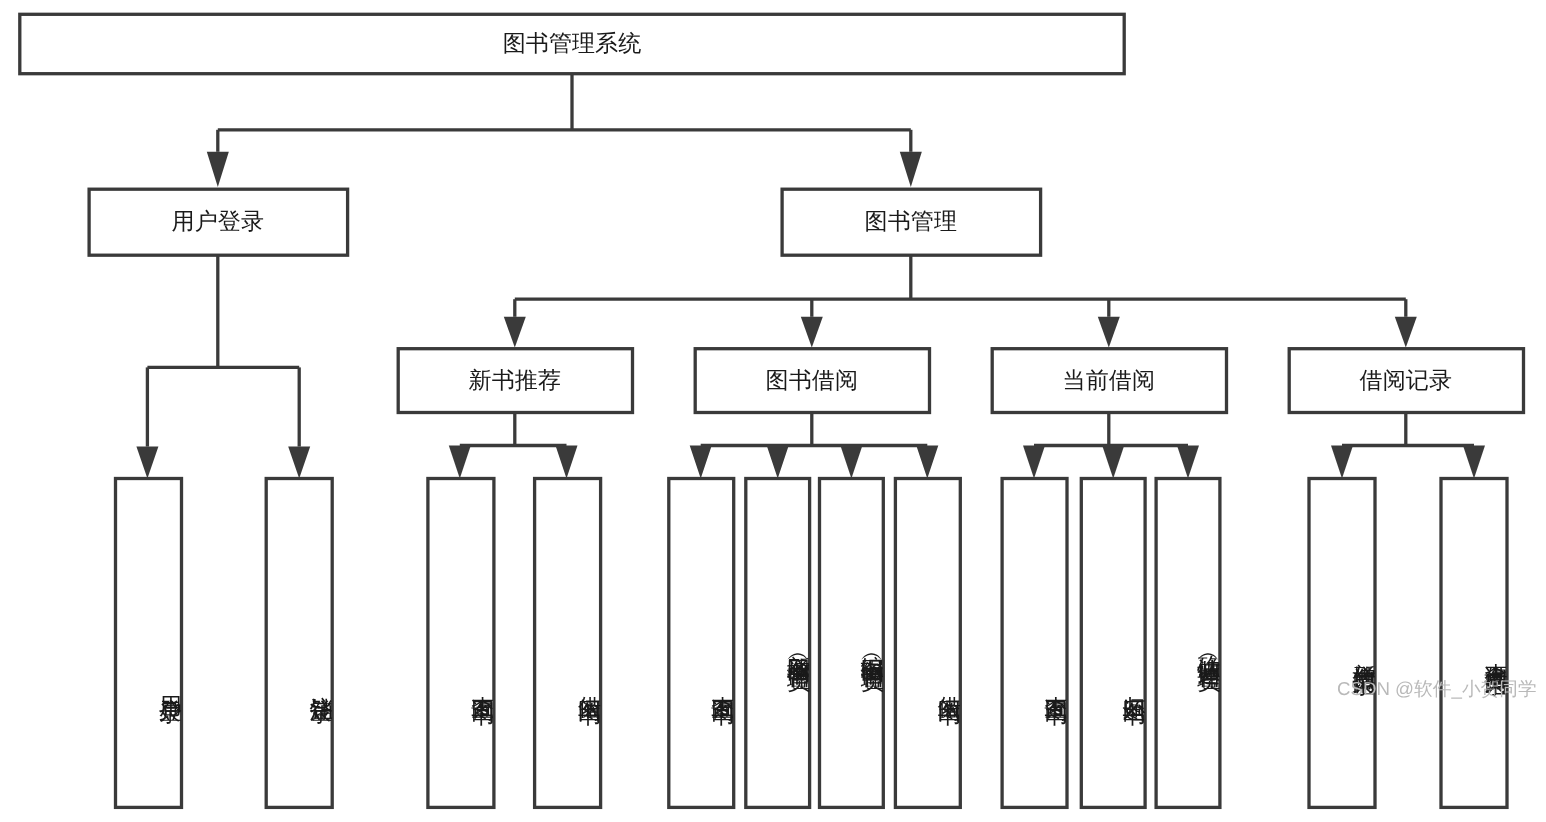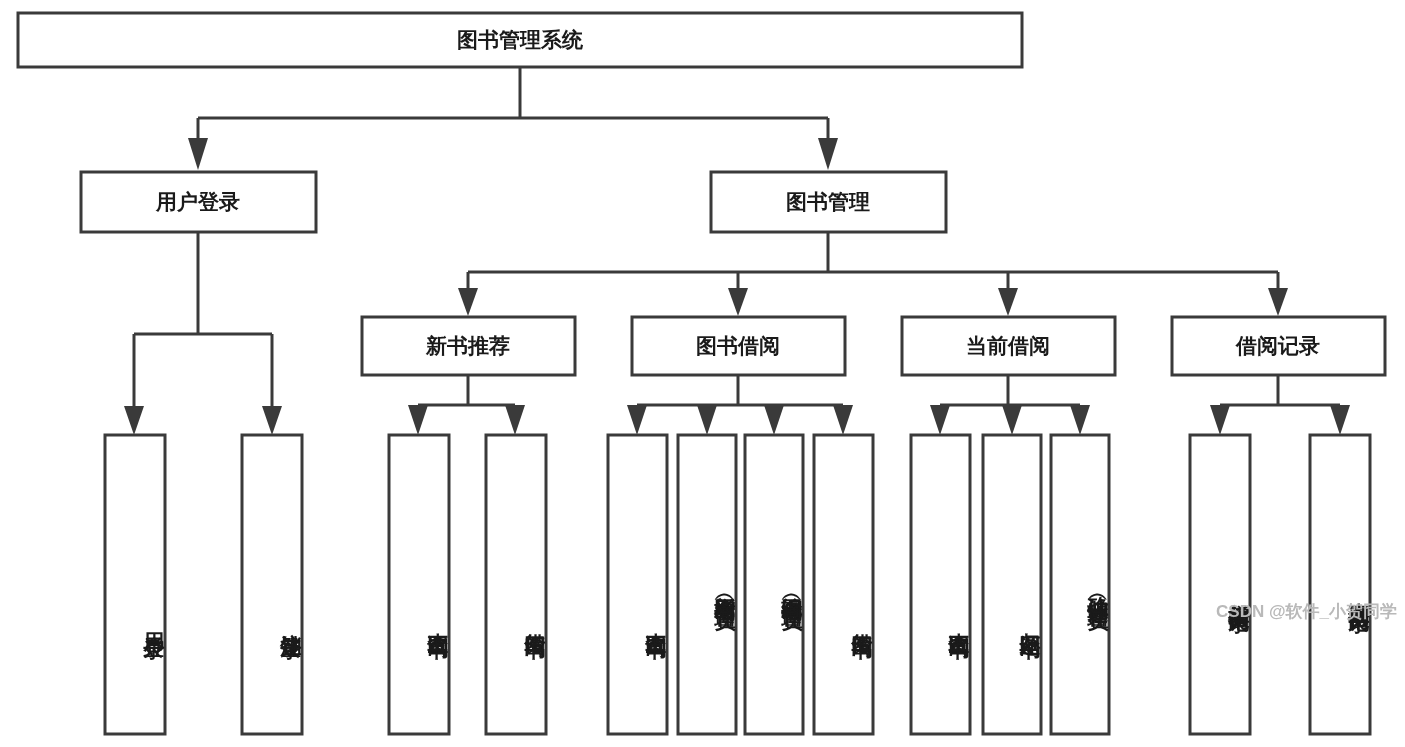--- a/index.html
+++ b/index.html
@@ -12,21 +12,20 @@
     width: 1405px;
     height: 747px;
     font-family: "Liberation Sans", "DejaVu Sans", sans-serif;
     overflow: hidden;
   }
   #diagram-root {
     position: relative;
     width: 1405px;
     height: 642px;
     background: #ffffff;
-    font-weight: bold;
   }
   svg#diagram-svg {
     position: absolute;
     left: 0;
     top: 0;
     width: 1405px;
     height: 747px;
   }
   .node-box {
     fill: #ffffff;
@@ -61,21 +60,21 @@
     line-height: 1;
     white-space: nowrap;
     display: flex;
     align-items: flex-start;
     justify-content: center;
     pointer-events: none;
   }
   .watermark {
     position: absolute;
     right: 8px;
-    bottom: 19px;
+    bottom: 4px;
     font-family: "Liberation Sans", "DejaVu Sans", sans-serif;
     font-size: 17px;
     color: #b9b9b9;
     white-space: nowrap;
     user-select: none;
   }
 </style>
 </head>
 <body>
 

